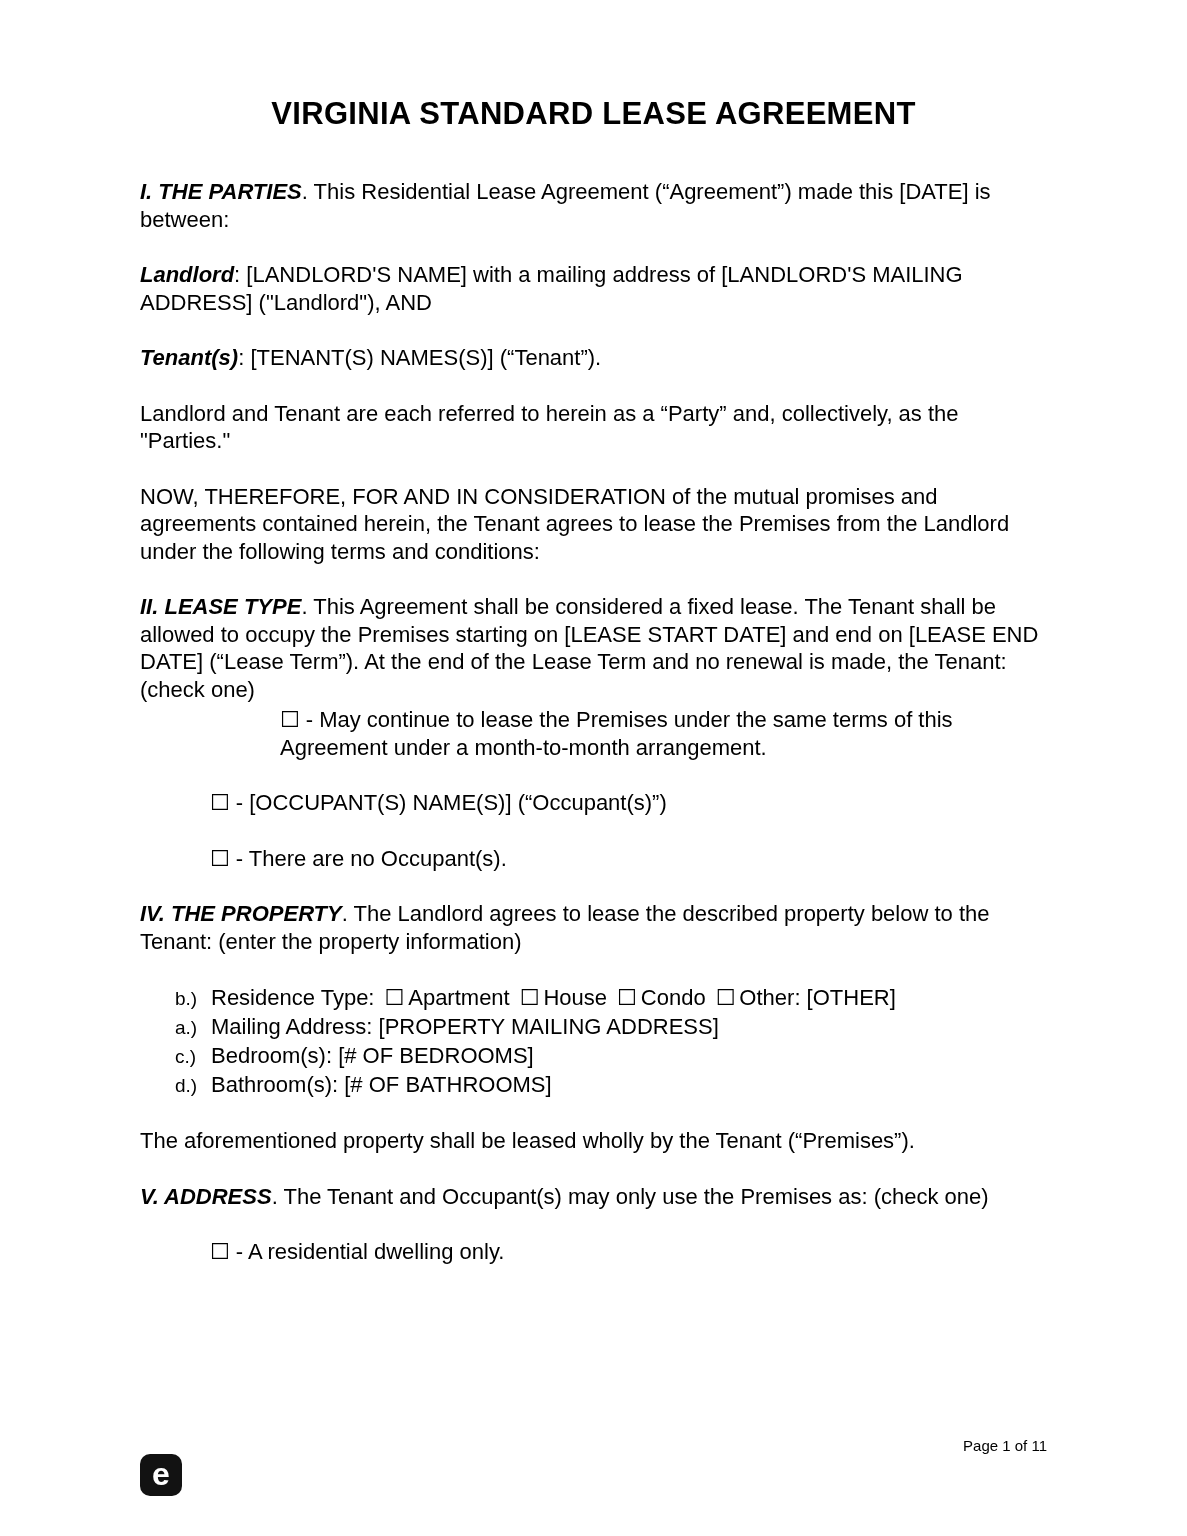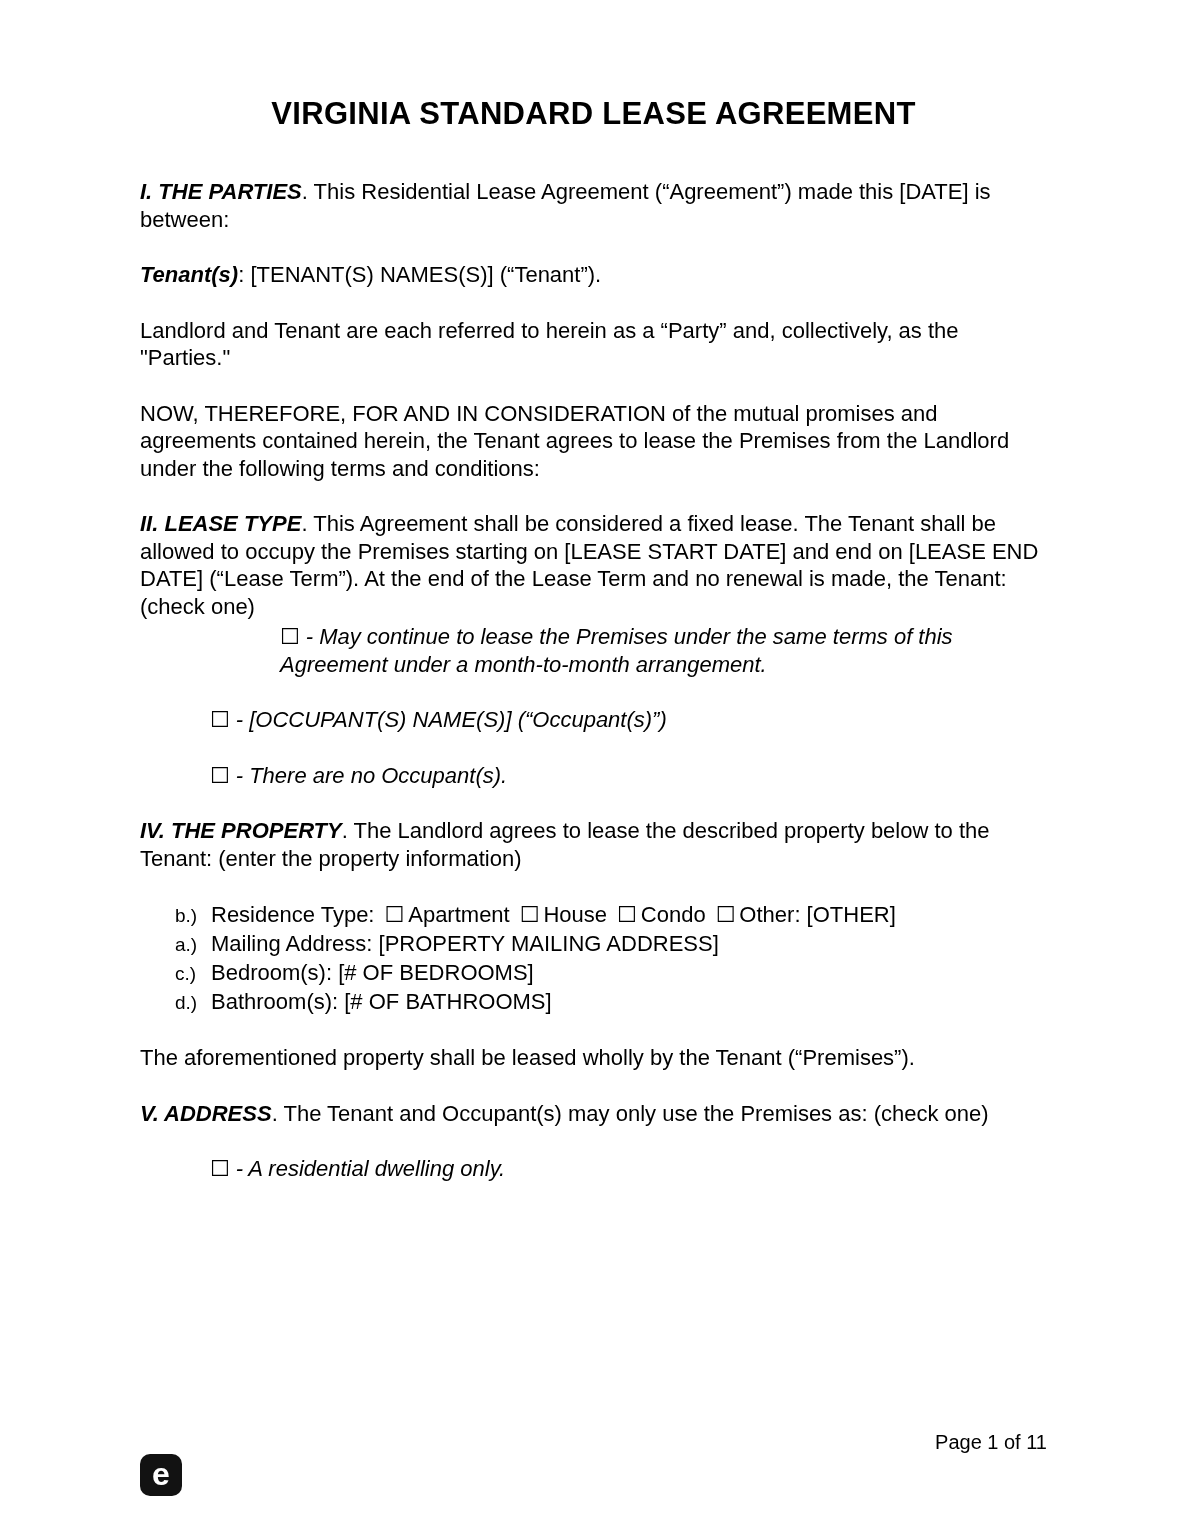--- a/index.html
+++ b/index.html
@@ -19,36 +19,36 @@
   .title {
     text-align: center;
     font-size: 31px;
     font-weight: 700;
     letter-spacing: 0.3px;
     margin-bottom: 46px;
   }
   .para { line-height: 1.25; margin-bottom: 28px; }
   .para.tight { margin-bottom: 3px; }
   .lead { font-weight: 700; font-style: italic; }
-  .options { margin-bottom: 28px; font-style: italic; }
+  .options { margin-bottom: 28px; }
   .option { line-height: 1.25; margin-bottom: 2px; }
   .options.spaced { margin-bottom: 0; }
   .options.spaced .option { margin-bottom: 28px; }
   .indent-deep { margin-left: 140px; }
   .indent-mid { margin-left: 70px; }
   .checkbox { margin-right: 6px; }
   .inline-cb { margin: 0 4px 0 10px; }
   .list { margin-left: 35px; margin-bottom: 28px; }
   .list-item { line-height: 1.32; }
   .marker { display: inline-block; width: 36px; font-size: 19px; }
   .footer-page {
     position: absolute;
     right: 140px;
     bottom: 82px;
-    font-size: 20px;
+    font-size: 15px;
   }
   .logo {
     position: absolute;
     left: 140px;
     bottom: 40px;
     width: 42px;
     height: 42px;
     background: #121212;
     border-radius: 10px;
     display: flex;
@@ -66,20 +66,21 @@
 </head>
 <body>
 
 <div class="page">
   <div class="content">
 
     <h1 class="title">VIRGINIA STANDARD LEASE AGREEMENT</h1>
 
     <p class="para"><b class="lead">I. THE PARTIES</b><span>. This Residential Lease Agreement (“Agreement”) made this [DATE] is between:</span></p>
 
+    <p class="para"><b class="lead">Landlord</b><span>: [LANDLORD'S NAME] with a mailing address of [LANDLORD'S MAILING ADDRESS] ("Landlord"), AND</span></p>
 
     <p class="para"><b class="lead">Tenant(s)</b><span>: [TENANT(S) NAMES(S)] (“Tenant”).</span></p>
 
     <p class="para">Landlord and Tenant are each referred to herein as a “Party” and, collectively, as the "Parties."</p>
 
     <p class="para">NOW, THEREFORE, FOR AND IN CONSIDERATION of the mutual promises and agreements contained herein, the Tenant agrees to lease the Premises from the Landlord under the following terms and conditions:</p>
 
     <p class="para tight"><b class="lead">II. LEASE TYPE</b><span>. This Agreement shall be considered a fixed lease. The Tenant shall be allowed to occupy the Premises starting on [LEASE START DATE] and end on [LEASE END DATE] (“Lease Term”). At the end of the Lease Term and no renewal is made, the Tenant: (check one)</span></p>
 
     <div class="options indent-deep">

